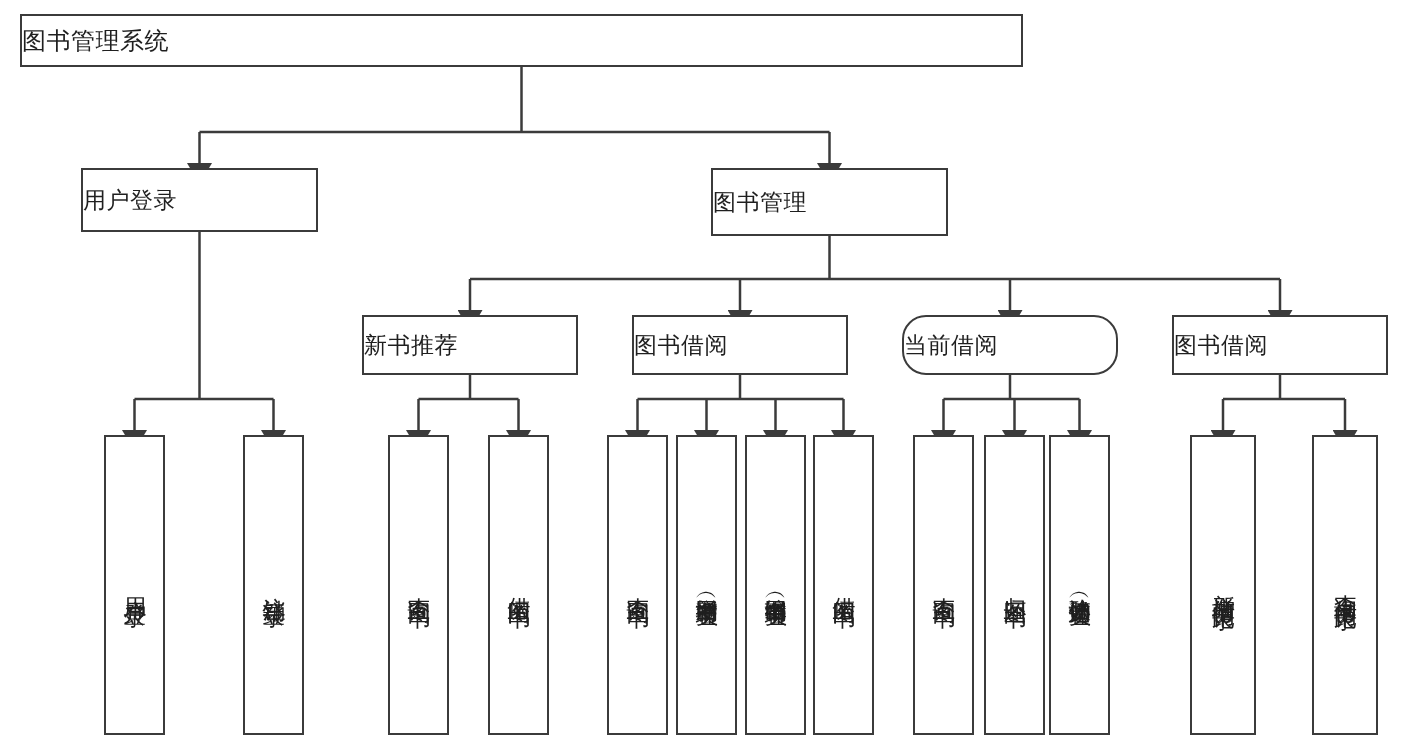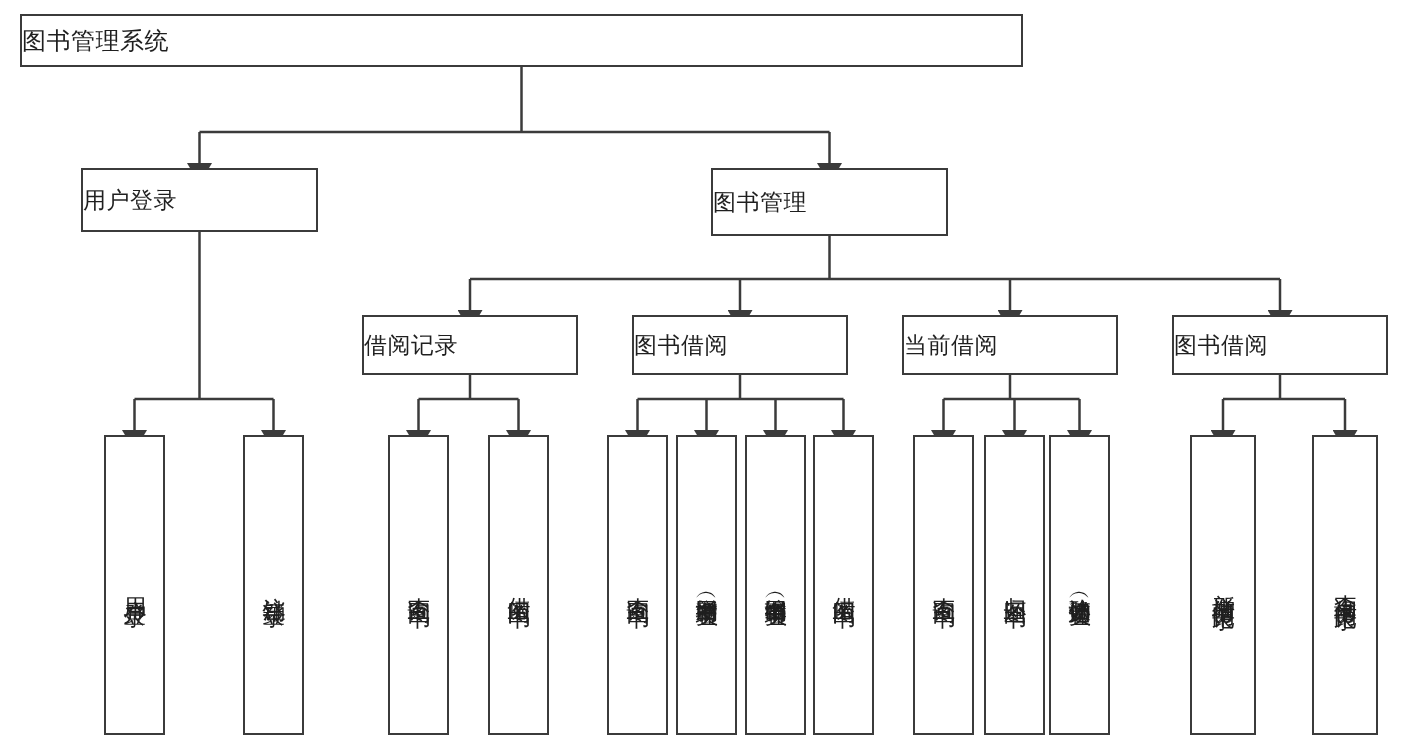--- a/index.html
+++ b/index.html
@@ -132,26 +132,26 @@
       <div class="node horiz root" style="left: 20px; top: 14px; width: 1003px; height: 53px;">
         <span class="node-label">图书管理系统</span>
       </div>
       <div class="node horiz" style="left: 81px; top: 168px; width: 237px; height: 64px;">
         <span class="node-label">用户登录</span>
       </div>
       <div class="node horiz" style="left: 711px; top: 168px; width: 237px; height: 68px;">
         <span class="node-label">图书管理</span>
       </div>
       <div class="node horiz" style="left: 362px; top: 315px; width: 216px; height: 60px;">
-        <span class="node-label">借阅记录</span>
+        <span class="node-label">新书推荐</span>
       </div>
       <div class="node horiz" style="left: 632px; top: 315px; width: 216px; height: 60px;">
         <span class="node-label">图书借阅</span>
       </div>
-      <div class="node horiz" style="left: 902px; top: 315px; width: 216px; height: 60px;">
+      <div class="node horiz" style="left: 902px; top: 315px; width: 216px; height: 60px; border-radius: 24px;">
         <span class="node-label">当前借阅</span>
       </div>
       <div class="node horiz" style="left: 1172px; top: 315px; width: 216px; height: 60px;">
         <span class="node-label">图书借阅</span>
       </div>
       <div class="node vert" style="left: 104px; top: 435px; width: 61px; height: 300px;">
         <span class="node-label">用户登录</span>
       </div>
       <div class="node vert" style="left: 243px; top: 435px; width: 61px; height: 300px;">
         <span class="node-label">注销登录</span>

